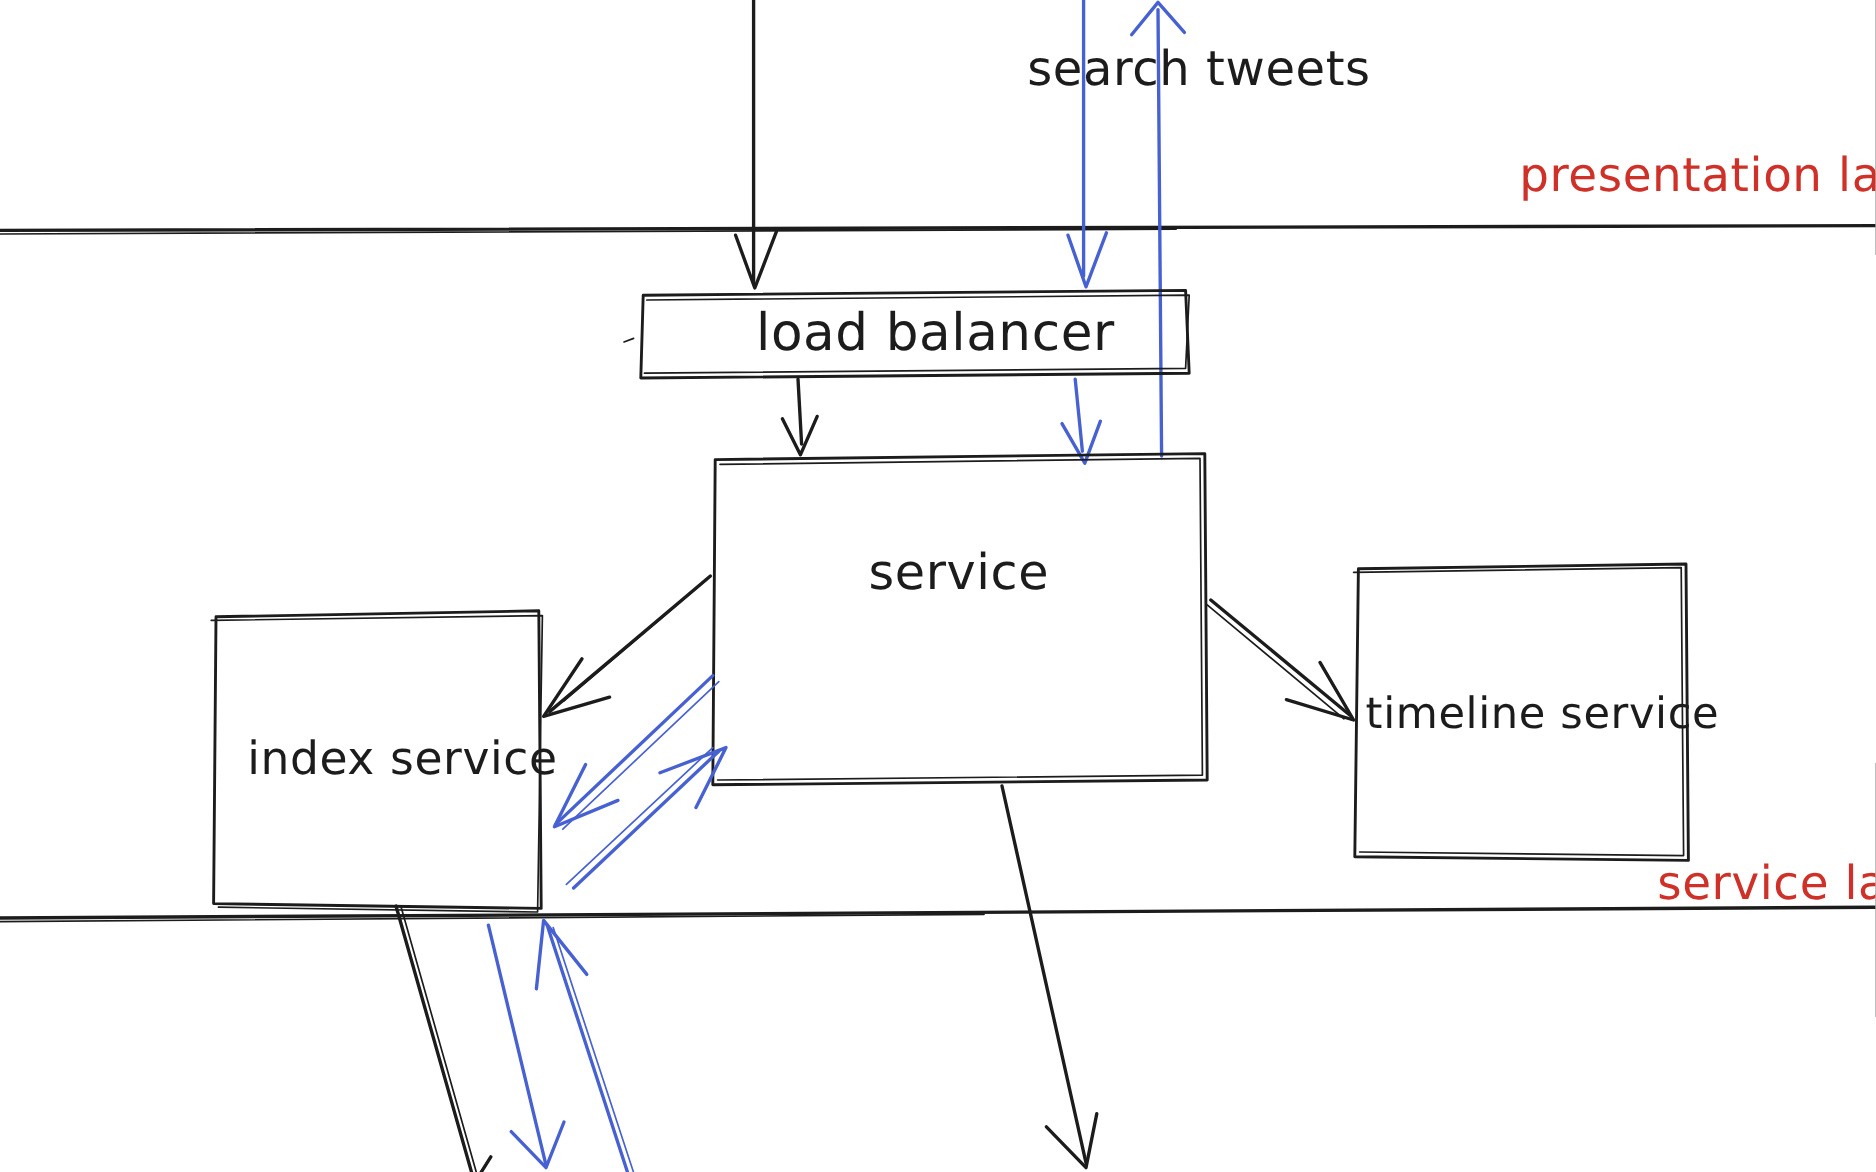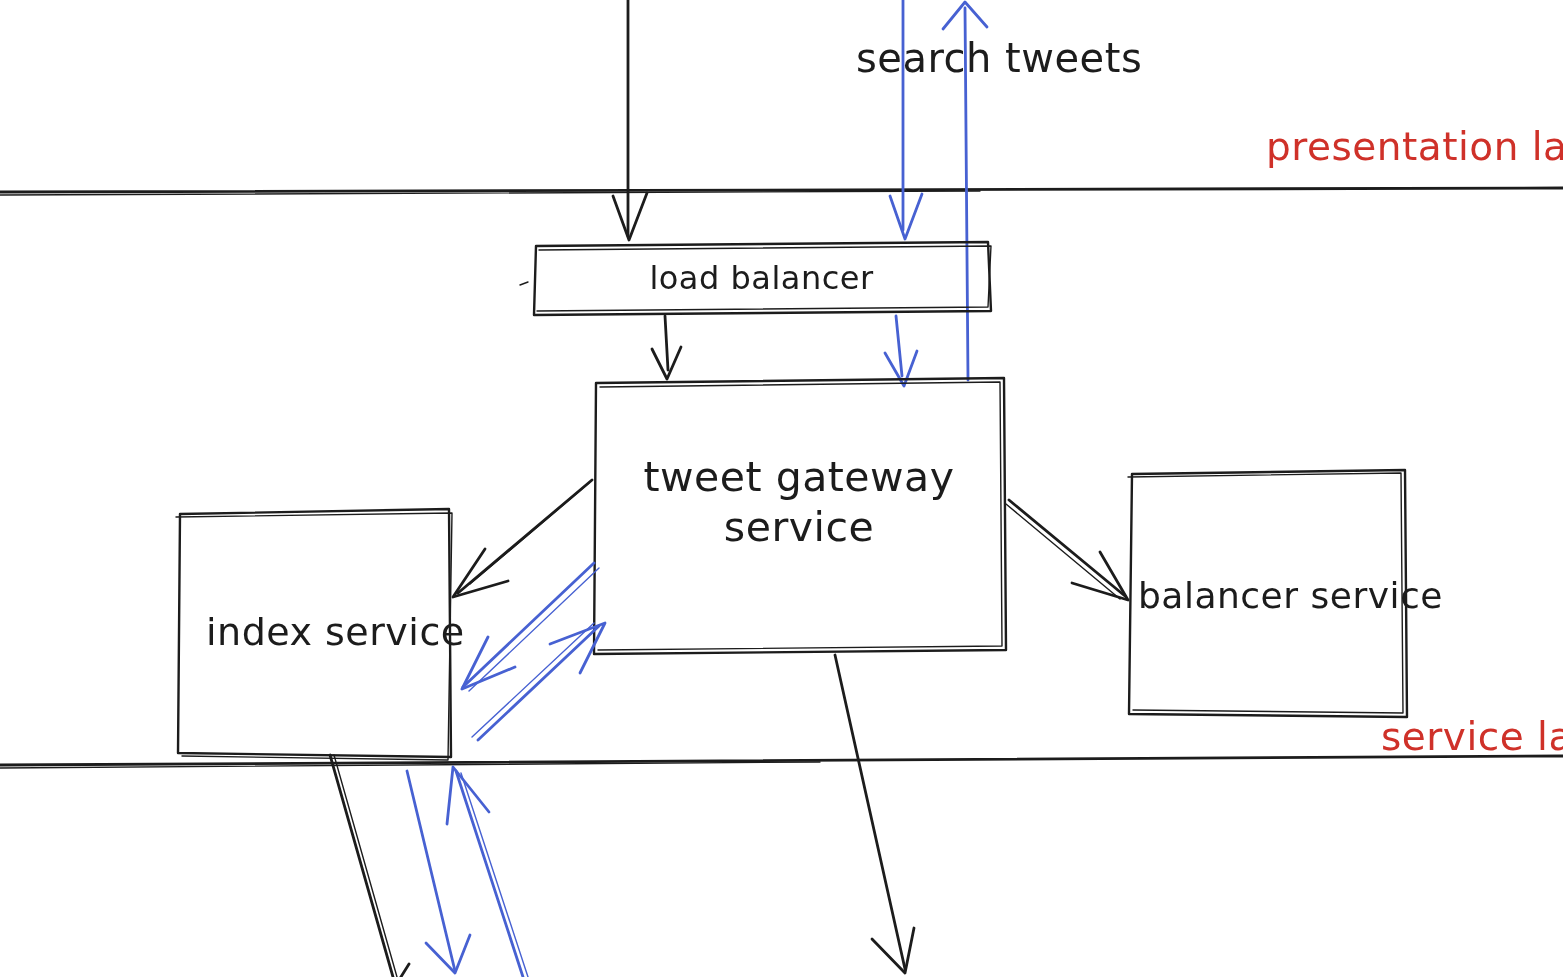--- a/index.html
+++ b/index.html
@@ -141,26 +141,25 @@
     </g>
   </svg>
 
 
   <div class="label" style="left:856px;top:35px;font-size:40px;">search tweets</div>
 
   <div class="label red" style="left:1266px;top:124px;font-size:39px;">presentation la</div>
 
   <div class="label red" style="left:1381px;top:714px;font-size:39px;">service la</div>
 
-  <div class="label node-label-center" style="left:534px;top:242px;width:455px;height:71px;font-size:32px;">
+  <div class="label node-label-center" style="left:552px;top:242px;width:455px;height:71px;font-size:43px;">
     <span>load balancer</span>
   </div>
 
   <div class="label" style="left:593px;top:452px;width:412px;text-align:center;font-size:41px;line-height:50px;">
-    <div>tweet gateway</div>
     <div>service</div>
   </div>
 
   <div class="label" style="left:206px;top:610px;font-size:38px;">index service</div>
 
-  <div class="label" style="left:1138px;top:575px;font-size:36px;">balancer service</div>
+  <div class="label" style="left:1138px;top:575px;font-size:36px;">timeline service</div>
 
 </div>
 
 </body></html>

